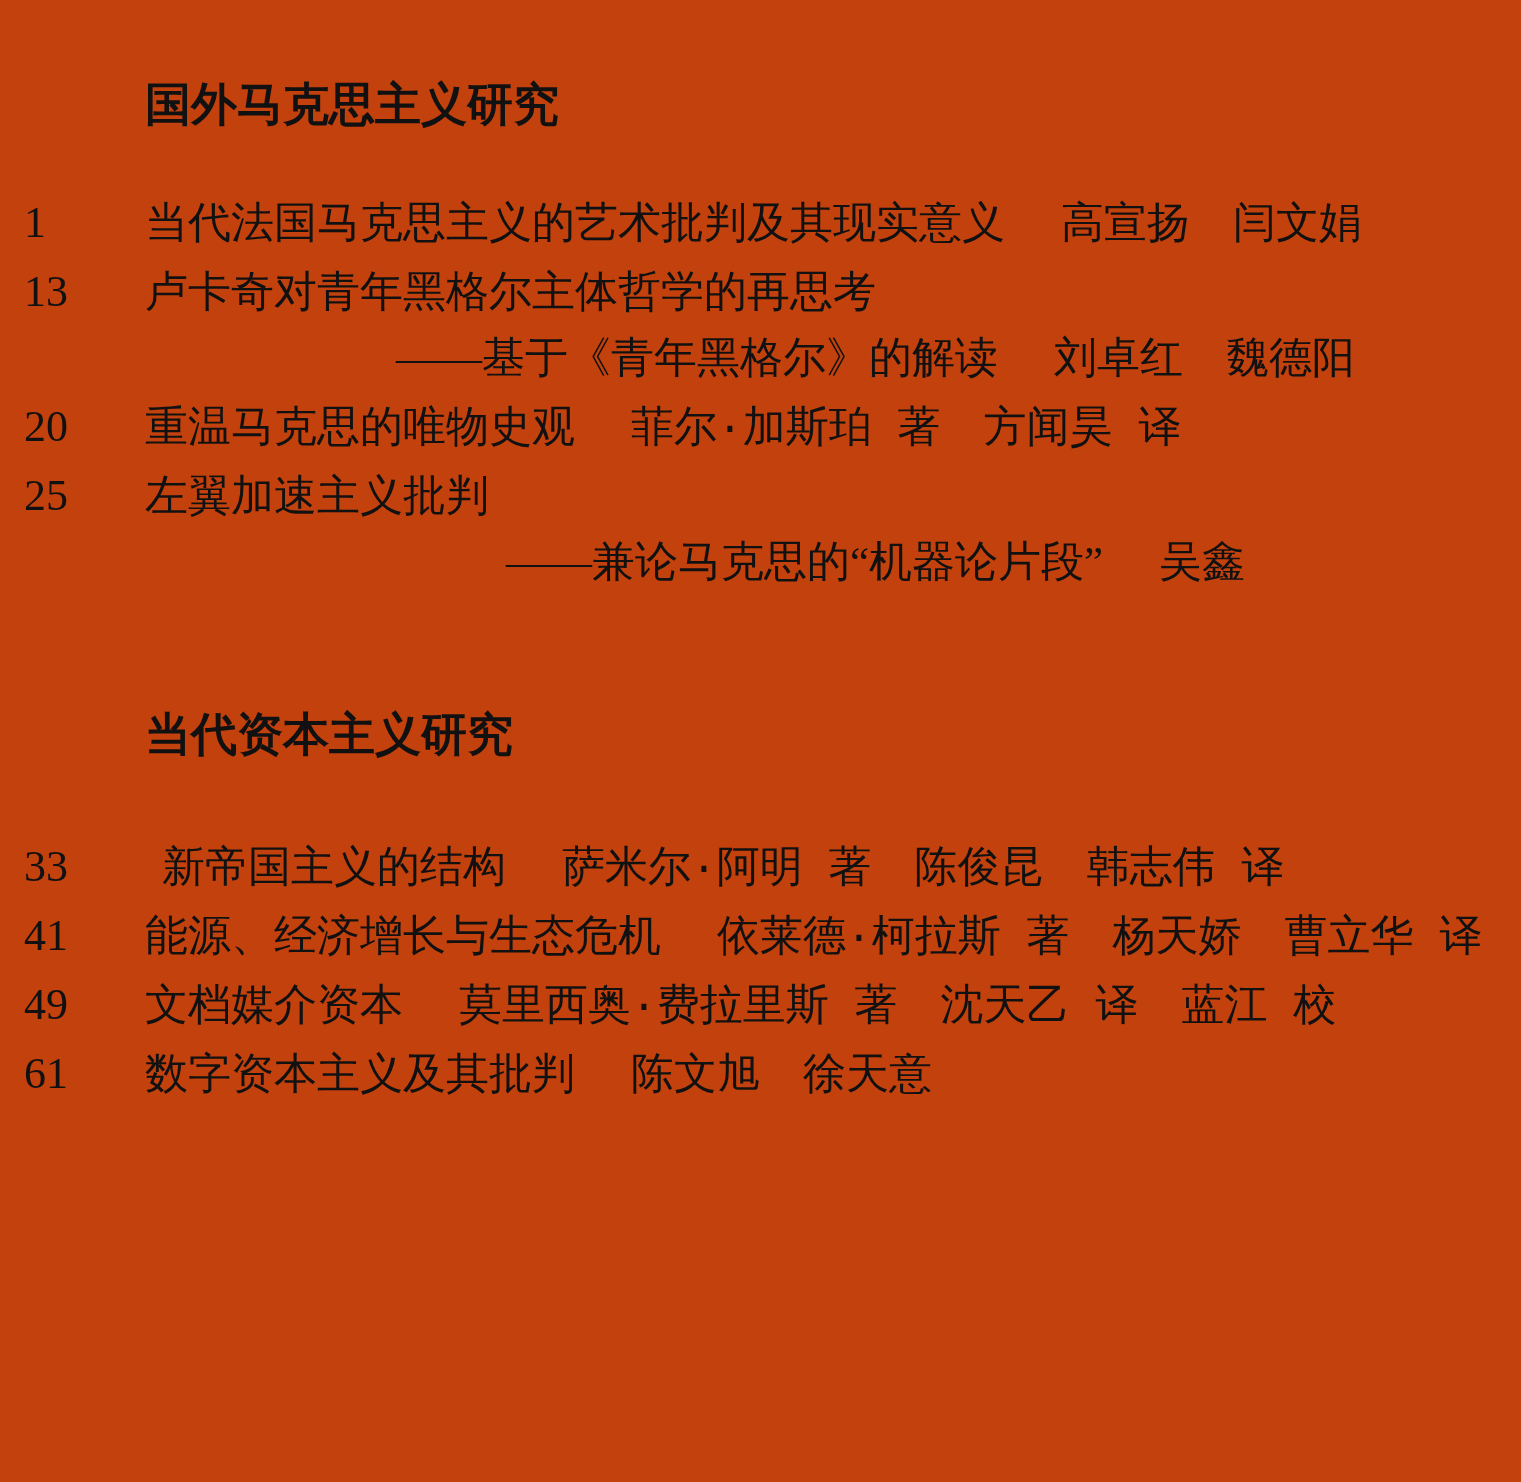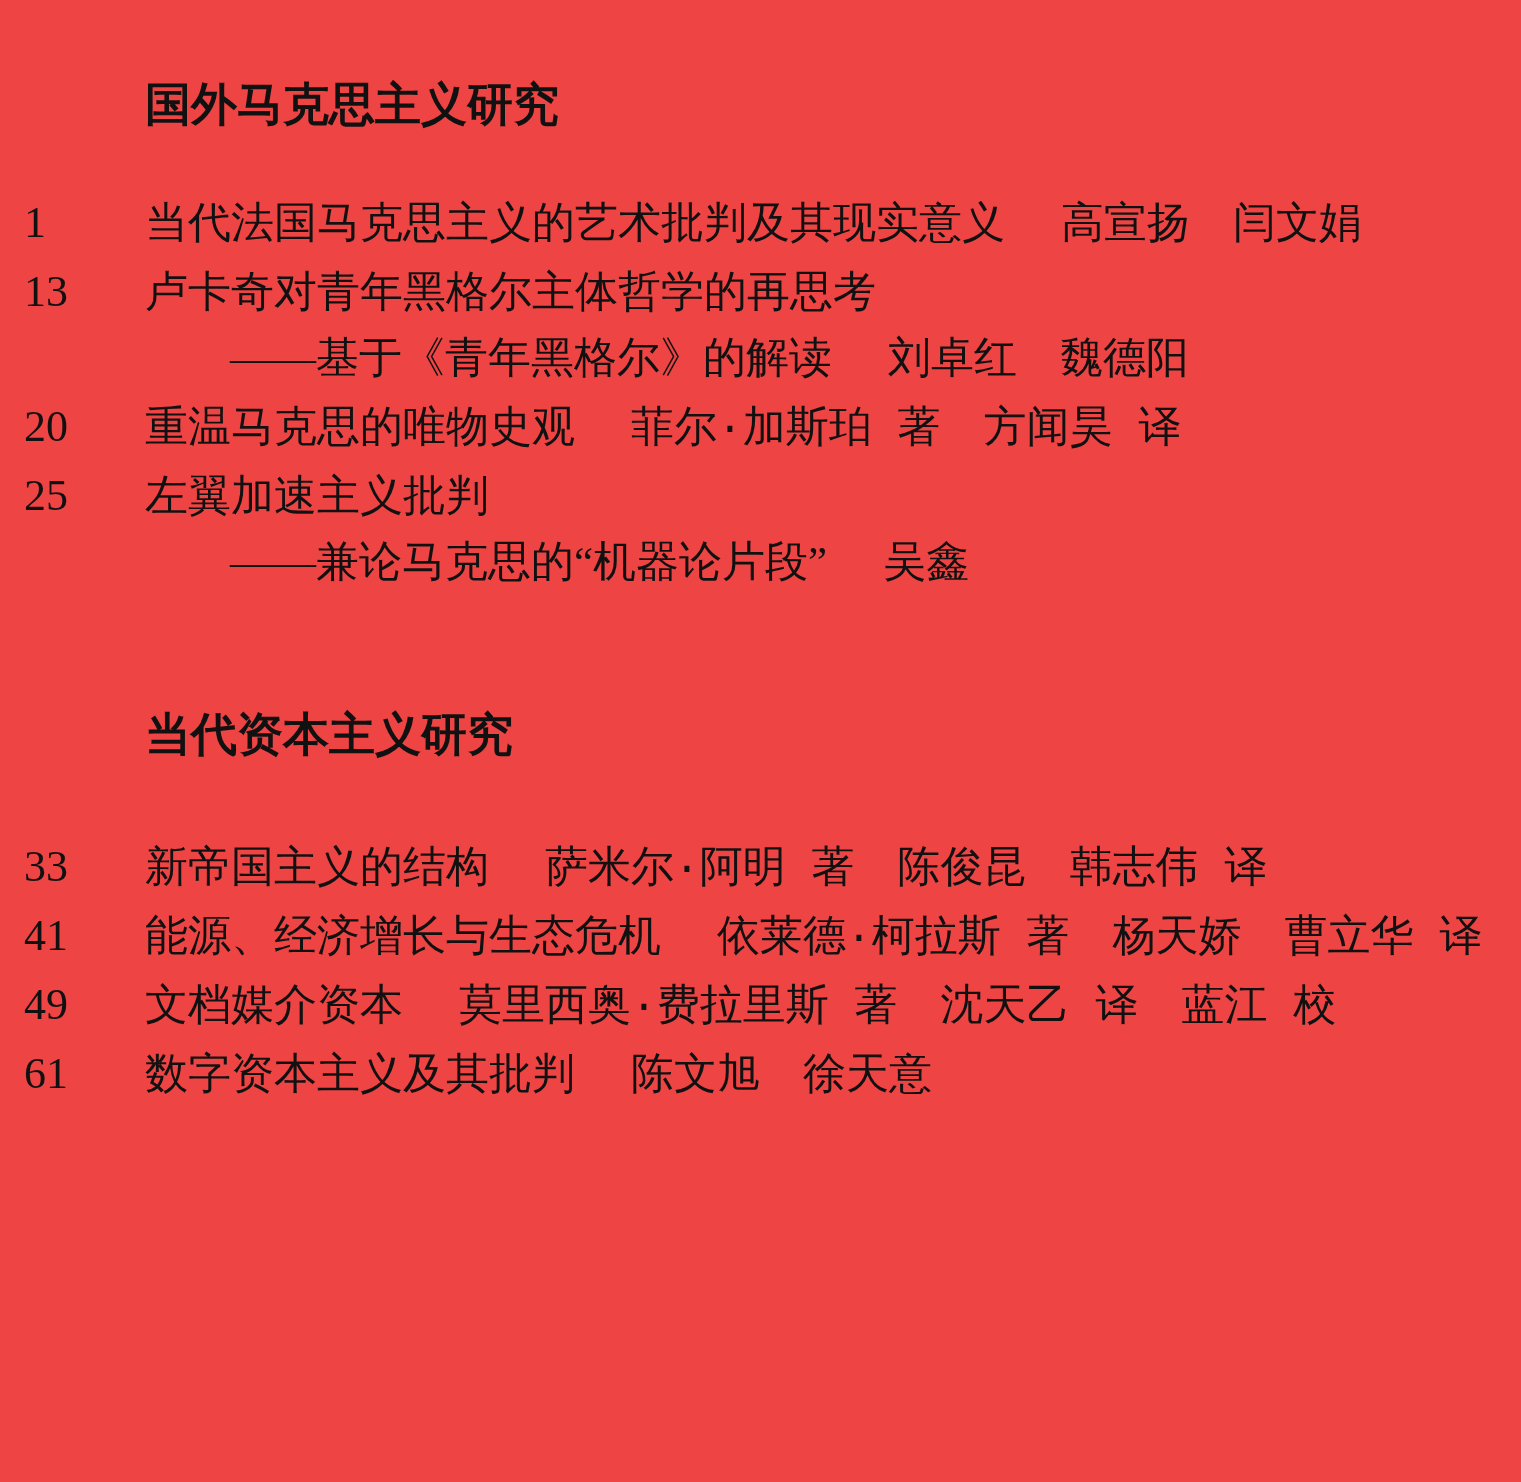--- a/index.html
+++ b/index.html
@@ -6,21 +6,21 @@
     margin: 0;
     padding: 0;
     background: #ffffff;
   }
   .page {
     position: relative;
     width: 1521px;
     height: 1482px;
     box-sizing: border-box;
     padding-top: 78px;
-    background: #ef4444;
+    background: #c2410c;
     color: #111111;
     font-family: "Liberation Serif", serif;
     overflow: hidden;
   }
   .heading {
     margin: 0 0 0 145px;
     font-family: "Liberation Sans", sans-serif;
     font-weight: 700;
     font-size: 46px;
     line-height: 52px;
@@ -30,33 +30,34 @@
     margin-top: 120px;
   }
   .entry {
     display: flex;
     align-items: baseline;
     margin-top: 20px;
     font-size: 43px;
     line-height: 46px;
   }
   .entry.first-after-h1 { margin-top: 70px; }
-  .entry.first-after-h2 { margin-top: 84px; }
+  .entry.first-after-h2 { margin-top: 84px; gap: 17px; }
   .num {
     flex: 0 0 auto;
     width: 121px;
     margin-left: 24px;
     font-family: "Liberation Serif", serif;
     font-size: 44px;
   }
   .line {
     flex: 1 1 auto;
   }
   .line.sub {
     padding-left: 85px;
+    text-align: center;
   }
   .authors {
     margin-left: 56px;
     font-family: Liberation Mono, monospace;
   }
 </style>
 </head>
 <body>
 
 <div class="page">

